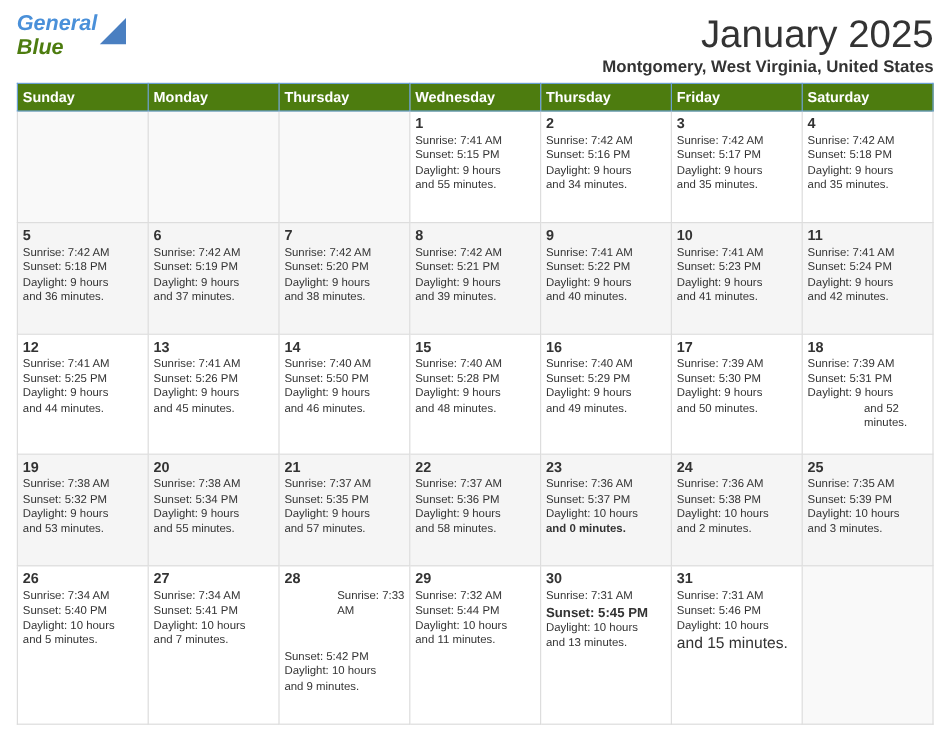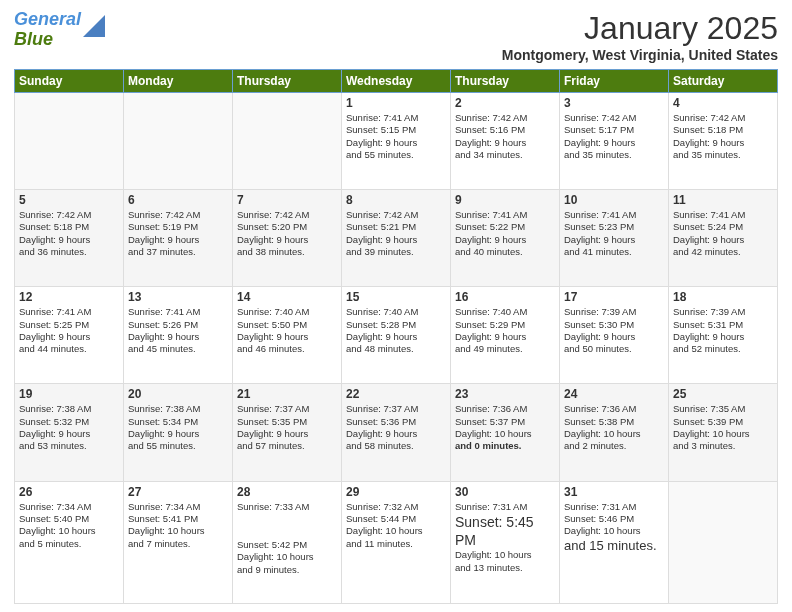--- a/index.html
+++ b/index.html
@@ -256,21 +256,21 @@
             <span style="display: block; font-size: 9.5px; line-height: 1.3;">Sunrise: 7:39 AM</span>
             <span style="display: block; font-size: 9.5px; line-height: 1.3;">Sunset: 5:30 PM</span>
             <span style="display: block; font-size: 9.5px; line-height: 1.3;">Daylight: 9 hours</span>
             <span style="display: block; font-size: 9.5px; line-height: 1.3;">and 50 minutes.</span>
           </td>
           <td>
             <span class="day-num">18</span>
             <span style="display: block; font-size: 9.5px; line-height: 1.3;">Sunrise: 7:39 AM</span>
             <span style="display: block; font-size: 9.5px; line-height: 1.3;">Sunset: 5:31 PM</span>
             <span style="display: block; font-size: 9.5px; line-height: 1.3;">Daylight: 9 hours</span>
-            <span style="display: block; font-size: 9.5px; line-height: 1.3;">and 52 minutes.</span>
+            <span style="display: block; font-size: 9.5px; line-height: 1.3; margin-left: 47px;">and 52 minutes.</span>
           </td>
         </tr>
         <tr>
           <td>
             <span class="day-num">19</span>
             <span style="display: block; font-size: 9.5px; line-height: 1.3;">Sunrise: 7:38 AM</span>
             <span style="display: block; font-size: 9.5px; line-height: 1.3;">Sunset: 5:32 PM</span>
             <span style="display: block; font-size: 9.5px; line-height: 1.3;">Daylight: 9 hours</span>
             <span style="display: block; font-size: 9.5px; line-height: 1.3;">and 53 minutes.</span>
           </td>
@@ -327,36 +327,36 @@
           </td>
           <td>
             <span class="day-num">27</span>
             <span style="display: block; font-size: 9.5px; line-height: 1.3;">Sunrise: 7:34 AM</span>
             <span style="display: block; font-size: 9.5px; line-height: 1.3;">Sunset: 5:41 PM</span>
             <span style="display: block; font-size: 9.5px; line-height: 1.3;">Daylight: 10 hours</span>
             <span style="display: block; font-size: 9.5px; line-height: 1.3;">and 7 minutes.</span>
           </td>
           <td>
             <span class="day-num">28</span>
-            <span style="display: block; font-size: 9.5px; line-height: 1.3;">Sunrise: 7:33 AM</span>
+            <span style="display: block; font-size: 9.5px; line-height: 1.3; margin-left: 44px;">Sunrise: 7:33 AM</span>
             <span style="display: block; font-size: 9.5px; line-height: 1.3; margin-top: 26px;">Sunset: 5:42 PM</span>
             <span style="display: block; font-size: 9.5px; line-height: 1.3;">Daylight: 10 hours</span>
             <span style="display: block; font-size: 9.5px; line-height: 1.3;">and 9 minutes.</span>
           </td>
           <td>
             <span class="day-num">29</span>
             <span style="display: block; font-size: 9.5px; line-height: 1.3;">Sunrise: 7:32 AM</span>
             <span style="display: block; font-size: 9.5px; line-height: 1.3;">Sunset: 5:44 PM</span>
             <span style="display: block; font-size: 9.5px; line-height: 1.3;">Daylight: 10 hours</span>
             <span style="display: block; font-size: 9.5px; line-height: 1.3;">and 11 minutes.</span>
           </td>
           <td>
             <span class="day-num">30</span>
             <span style="display: block; font-size: 9.5px; line-height: 1.3;">Sunrise: 7:31 AM</span>
-            <span style="display: block; font-size: 14px; line-height: 1.3;">Sunset: 5:45 PM</span>
+            <span style="display: block; font-size: 11px; line-height: 1.3; font-weight: bold;">Sunset: 5:45 PM</span>
             <span style="display: block; font-size: 9.5px; line-height: 1.3;">Daylight: 10 hours</span>
             <span style="display: block; font-size: 9.5px; line-height: 1.3;">and 13 minutes.</span>
           </td>
           <td>
             <span class="day-num">31</span>
             <span style="display: block; font-size: 9.5px; line-height: 1.3;">Sunrise: 7:31 AM</span>
             <span style="display: block; font-size: 9.5px; line-height: 1.3;">Sunset: 5:46 PM</span>
             <span style="display: block; font-size: 9.5px; line-height: 1.3;">Daylight: 10 hours</span>
             <span style="display: block; font-size: 13px; line-height: 1.3;">and 15 minutes.</span>
           </td>

